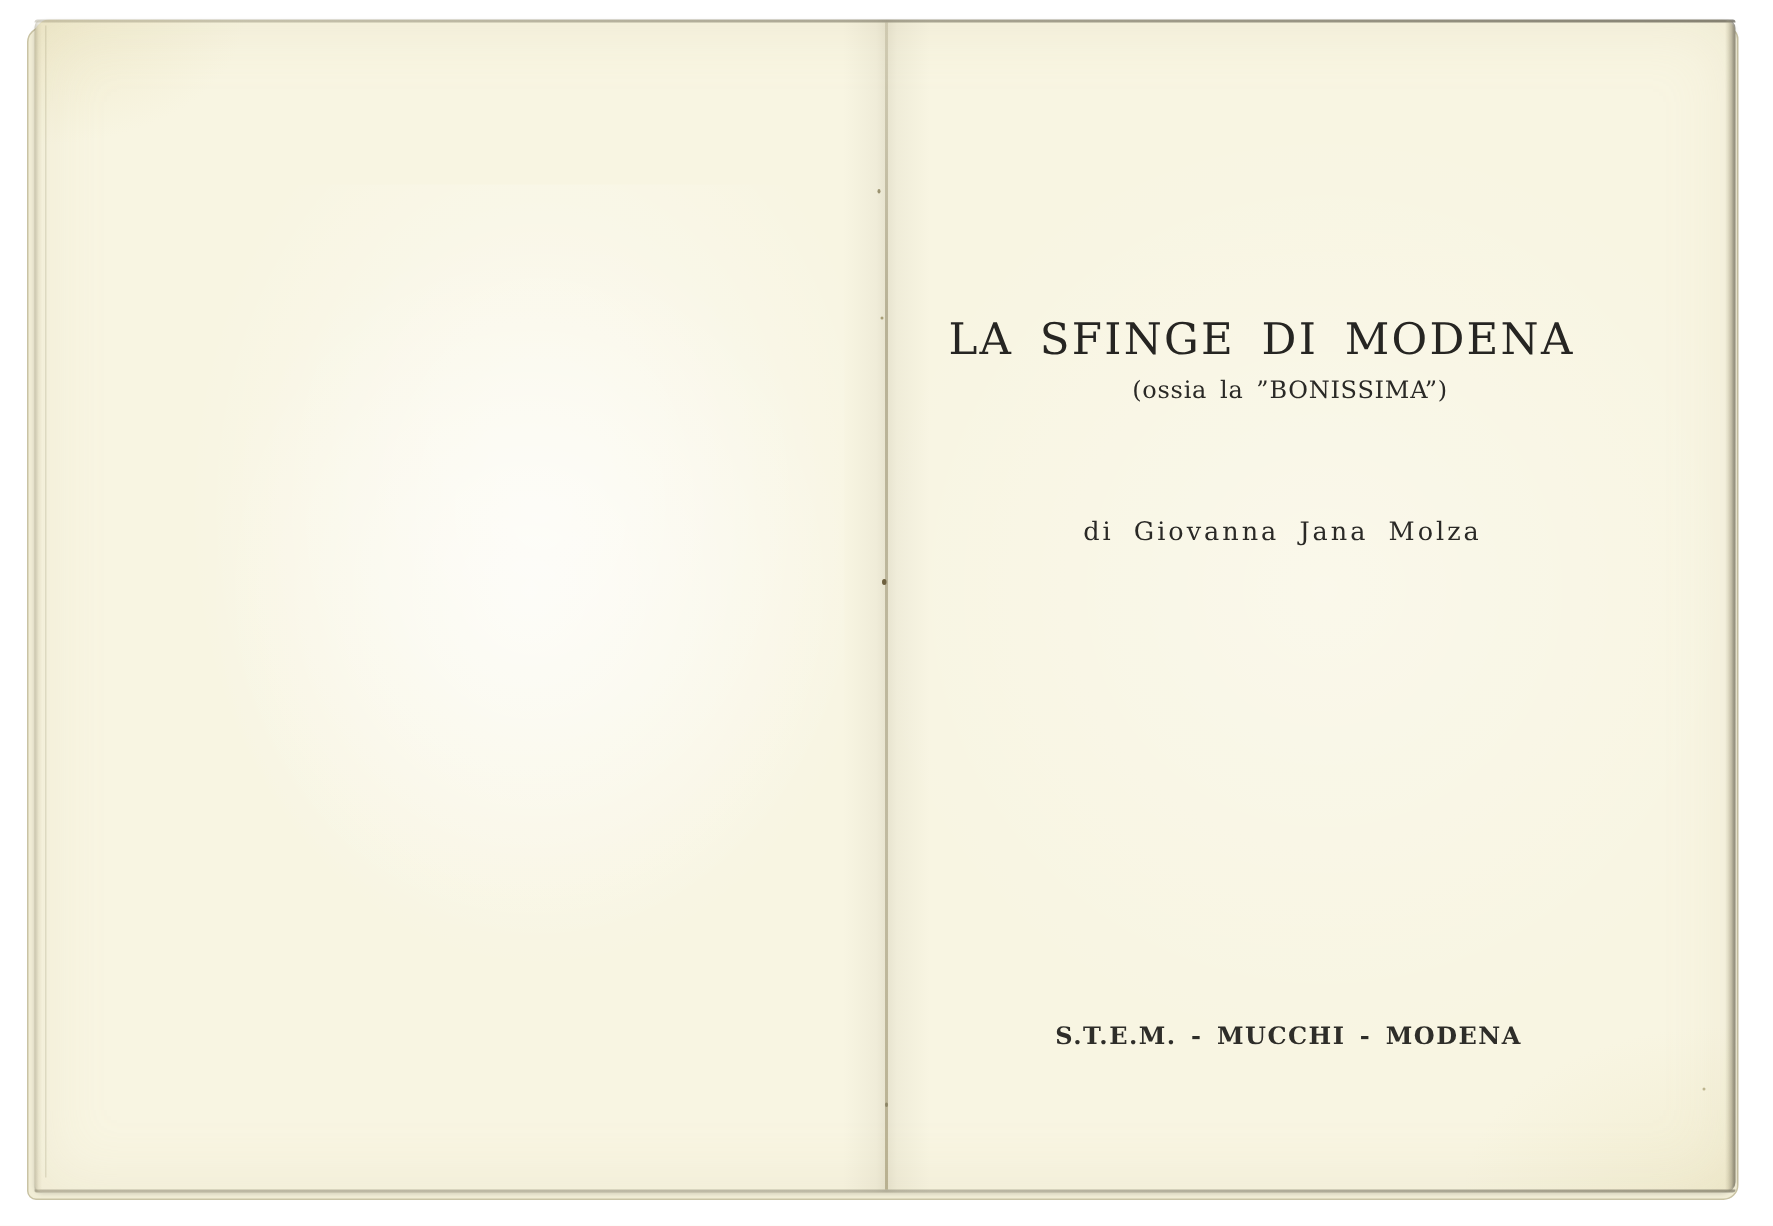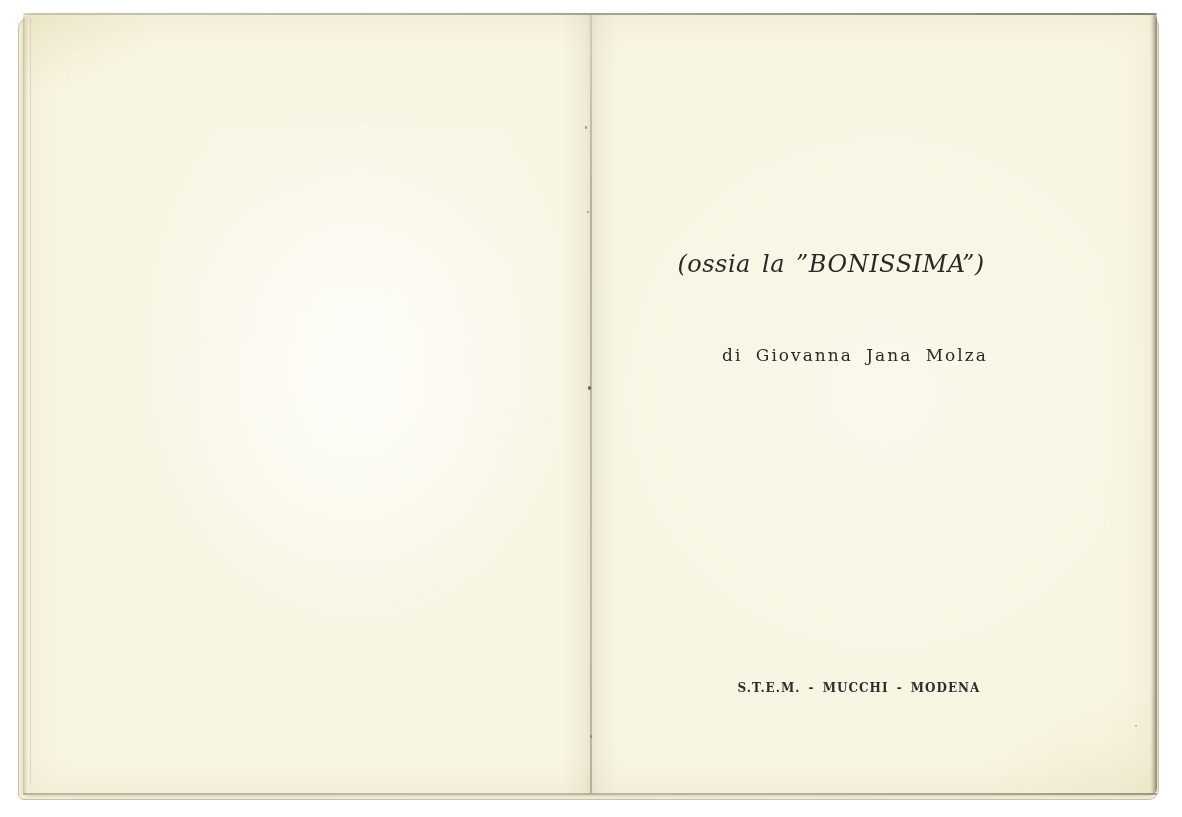--- a/index.html
+++ b/index.html
@@ -157,69 +157,69 @@
     margin: 0;
     white-space: nowrap;
     font-size: 29px;
     font-weight: normal;
     letter-spacing: 1.5px;
     word-spacing: 7px;
     color: #262522;
   }
   .subtitle {
     position: absolute;
-    left: 240px;
+    left: 269px;
     top: 237px;
     transform: translateX(-50%);
     white-space: nowrap;
-    font-size: 24px;
+    font-size: 16px;
     letter-spacing: 0.5px;
     word-spacing: 3px;
     color: #2a2926;
-    font-style: italic;
   }
   .author {
     position: absolute;
     left: 264px;
     top: 288px;
     transform: translateX(-50%);
     white-space: nowrap;
     font-size: 17px;
     letter-spacing: 2px;
     word-spacing: 6px;
     color: #2a2926;
     margin-top: 44px;
   }
   .imprint {
     position: absolute;
     left: 268px;
     top: 668px;
     transform: translateX(-50%);
     white-space: nowrap;
-    font-size: 12px;
+    font-size: 16px;
     font-weight: bold;
     letter-spacing: 1px;
     word-spacing: 3px;
     color: #2e2d29;
   }
 </style>
 </head>
 <body>
 
 <div class="photo">
 
   <div class="underpage"></div>
 
   <div class="book">
 
     <div class="page left">
       <div class="showthrough"></div>
     </div>
 
     <div class="page right">
+      <h1 class="title">LA SFINGE DI MODENA</h1>
       <div class="subtitle">(ossia la ”BONISSIMA”)</div>
       <div class="author">di Giovanna Jana Molza</div>
       <div class="imprint">S.T.E.M. - MUCCHI - MODENA</div>
     </div>
 
     <div class="gutter-shade"></div>
     <div class="gutter-line"></div>
 
     <div class="edge-top"></div>
     <div class="edge-bottom"></div>

